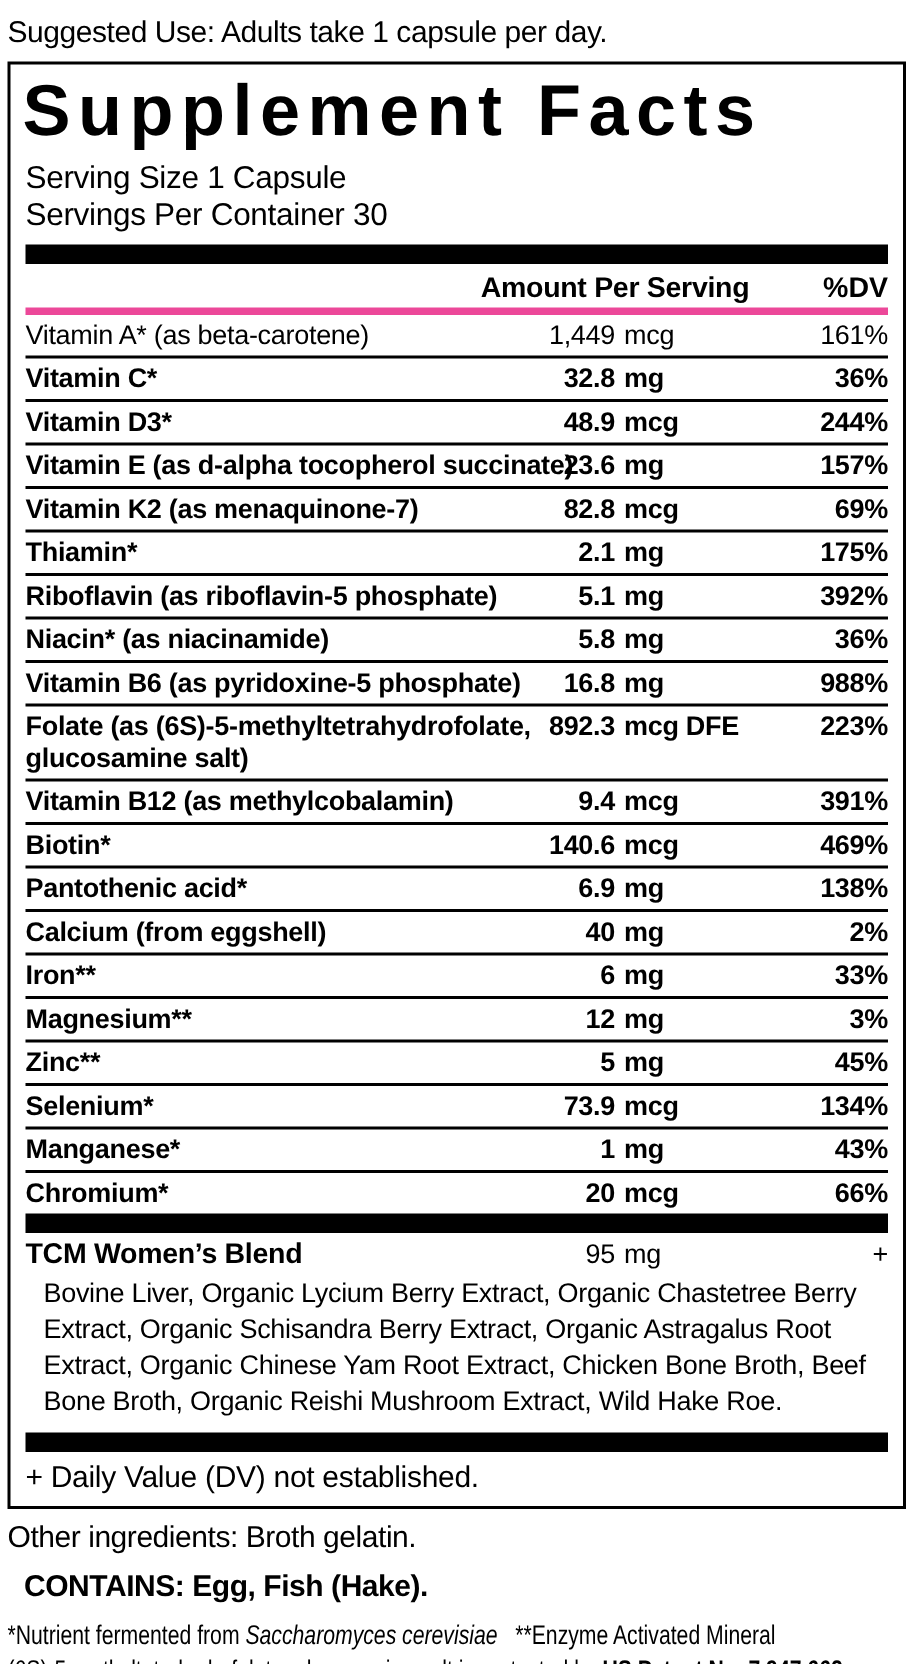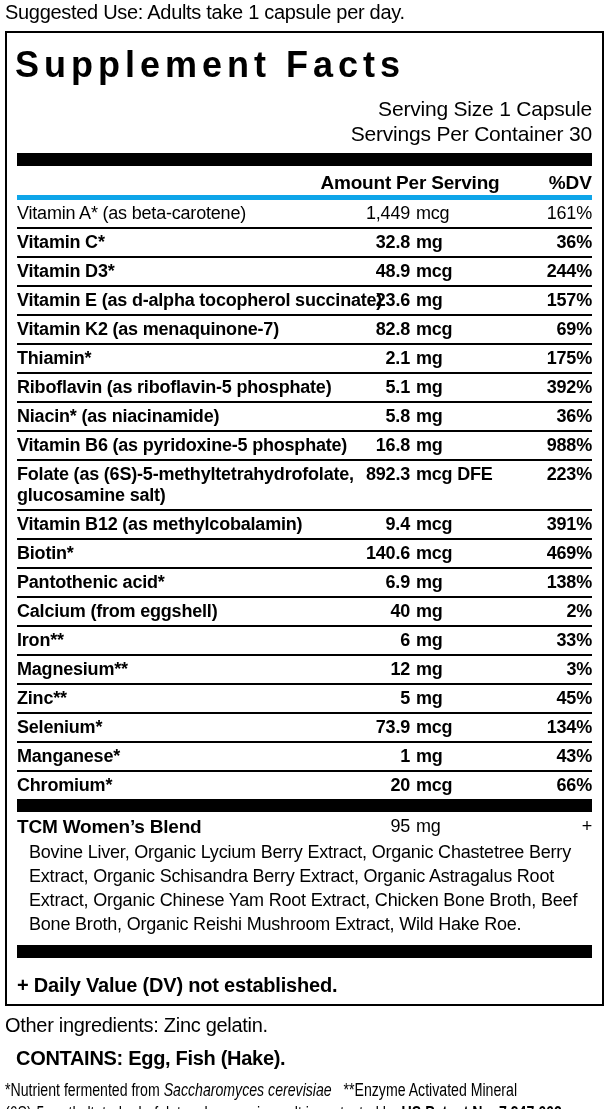--- a/index.html
+++ b/index.html
@@ -9,58 +9,57 @@
     width: 609px;
   }
   body {
     font-family: "Liberation Sans", sans-serif;
     color: #000;
     -webkit-font-smoothing: antialiased;
   }
   .page { width: 609px; min-height: 1109px; overflow: hidden; }
 
   .suggested {
-    padding: 0 6px 7px 5px;
+    padding: 10px 6px 7px 5px;
     font-size: 20px;
     line-height: 24px;
     letter-spacing: -0.3px;
     white-space: nowrap;
   }
 
   .panel {
     margin: 0 5px;
     border: 2px solid #000;
     padding: 0 10px 4px 10px;
   }
 
   .title {
     font-weight: bold;
-    font-size: 36px;
+    font-size: 48px;
     line-height: 56px;
     letter-spacing: 5px;
     margin: 4px 0 3px -2px;
     white-space: nowrap;
   }
 
   .serving {
     font-size: 21px;
     line-height: 25px;
     letter-spacing: -0.2px;
-    text-align: right;
   }
 
   .bar { height: 13px; background: #000; }
   .bar-top { margin-top: 7px; }
   .bar-mid { margin-top: 0; }
   .bar-bot { margin-top: 3px; }
 
   .hdr {
     position: relative;
     height: 29px;
-    border-bottom: 5px solid #0ea5e9;
+    border-bottom: 5px solid #ec4899;
     font-weight: bold;
     font-size: 19px;
   }
   .hdr-amt {
     position: absolute; left: 230px; width: 326px; top: 6px;
     text-align: center; letter-spacing: -0.2px;
   }
   .hdr-dv { position: absolute; right: 0; top: 6px; }
 
   .n-row {
@@ -87,23 +86,22 @@
   .blend-ing {
     font-size: 18px;
     line-height: 24px;
     padding: 1px 2px 6px 12px;
     letter-spacing: -0.2px;
   }
 
   .dv-note {
     font-size: 20px;
     line-height: 24px;
-    padding: 15px 0 3px;
-    letter-spacing: -0.2px;
-    font-weight: bold;
+    padding: 5px 0 3px;
+    letter-spacing: -0.2px;
   }
 
   .other {
     margin: 7px 6px 0 5px;
     font-size: 20px;
     line-height: 24px;
     letter-spacing: -0.3px;
   }
   .contains {
     margin: 9px 6px 0 16px;
@@ -276,17 +274,17 @@
       <span class="dv">+</span>
     </div>
 
     <div class="blend-ing">Bovine Liver, Organic Lycium Berry Extract, Organic Chastetree Berry Extract, Organic Schisandra Berry Extract, Organic Astragalus Root Extract, Organic Chinese Yam Root Extract, Chicken Bone Broth, Beef Bone Broth, Organic Reishi Mushroom Extract, Wild Hake Roe.</div>
 
     <div class="bar bar-bot"></div>
 
     <div class="dv-note">+ Daily Value (DV) not established.</div>
   </div>
 
-  <div class="other">Other ingredients: Zinc gelatin.</div>
+  <div class="other">Other ingredients: Broth gelatin.</div>
   <div class="contains">CONTAINS: Egg, Fish (Hake).</div>
   <div class="footnote" id="footnote"><span class="seg-normal">*Nutrient fermented from </span><span class="seg-italic">Saccharomyces cerevisiae</span><span class="seg-normal">   **Enzyme Activated Mineral</span><br><span class="seg-normal">(6S)-5-methyltetrahydrofolate, glucosamine salt is protected by </span><span class="seg-bold">US Patent No. 7,947,662</span></div>
 
 </div>
 
 </body></html>

